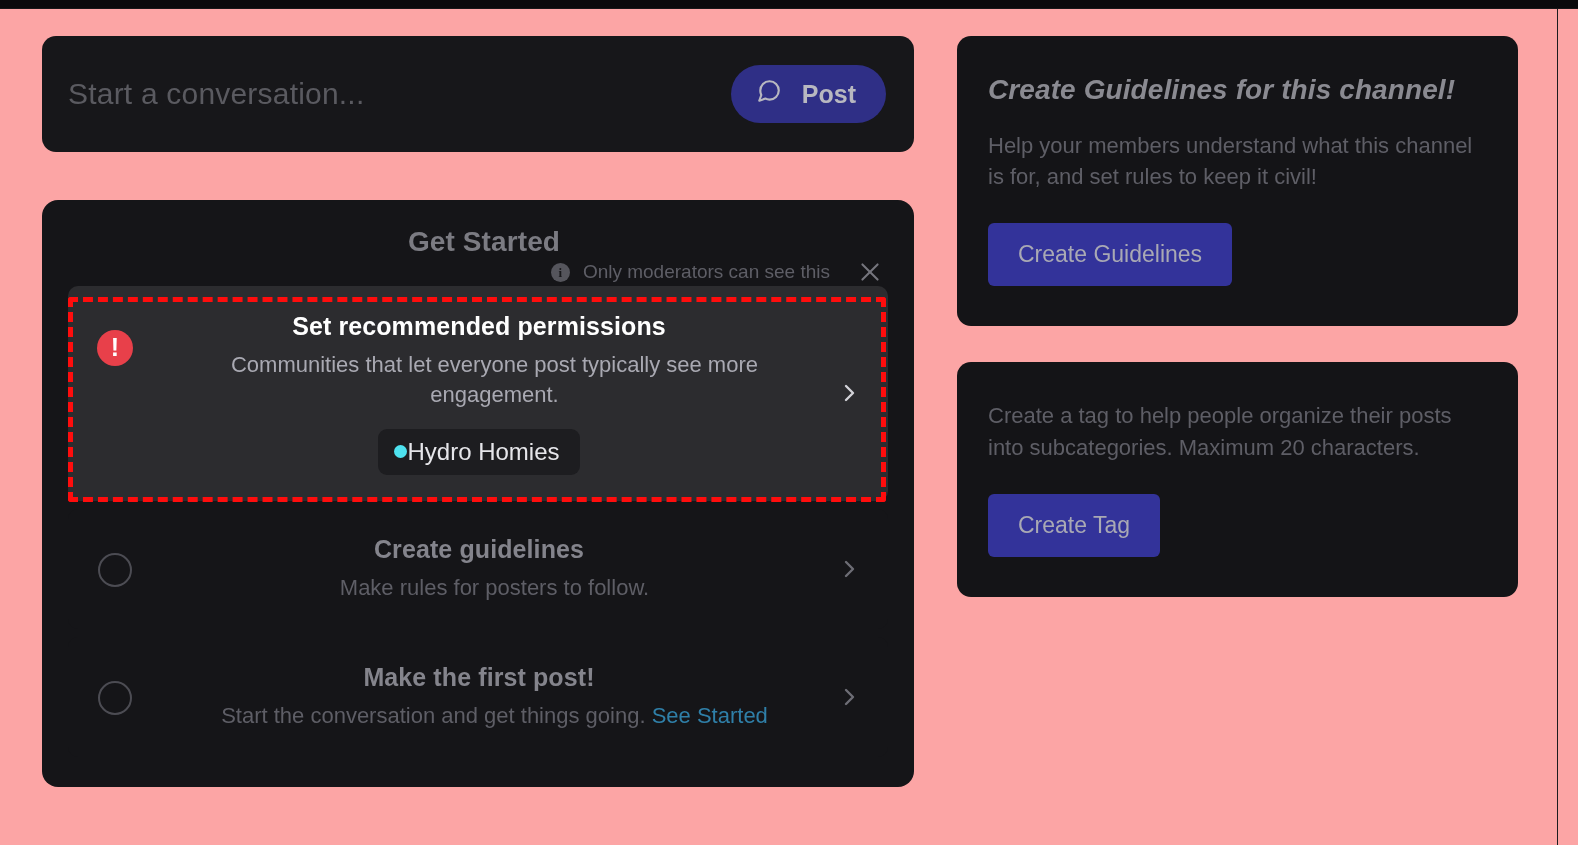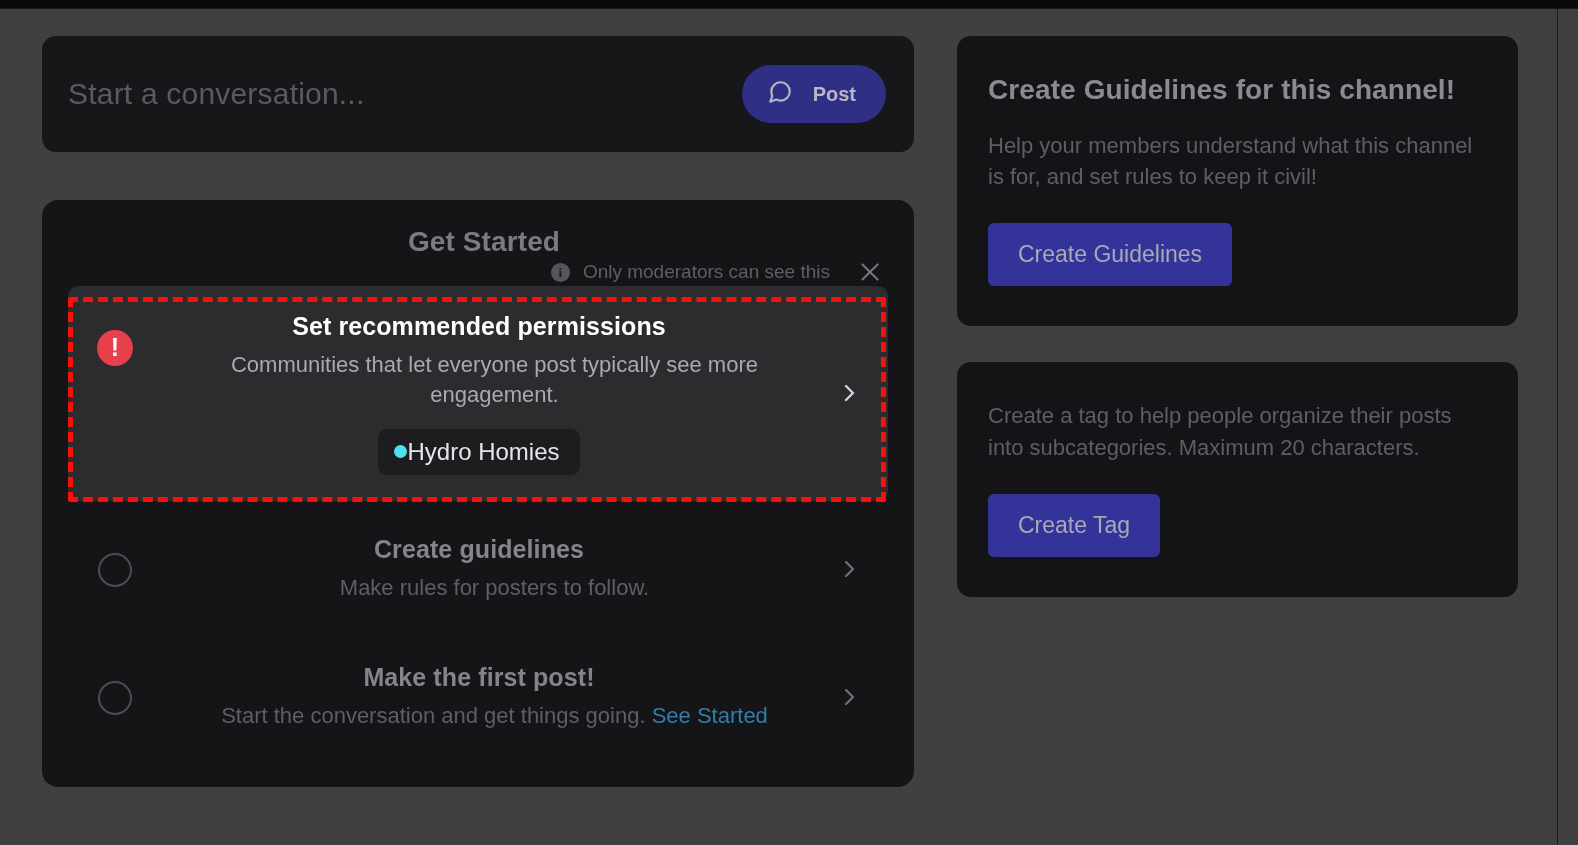--- a/index.html
+++ b/index.html
@@ -8,21 +8,21 @@
     height: 845px;
     background: #0e0e10;
     font-family: "Liberation Sans", sans-serif;
     overflow: hidden;
   }
 
   #app {
     position: relative;
     width: 1578px;
     height: 845px;
-    background: #404040;
+    background: #fca5a5;
   }
 
   
   .top-bar {
     position: absolute;
     top: 0; left: 0;
     width: 1578px;
     height: 9px;
     background: #09090b;
     border-bottom: 1px solid #161618;
@@ -65,21 +65,21 @@
   .post-btn {
     display: flex;
     align-items: center;
     gap: 20px;
     background: #2f2f86;
     color: #b8b8c0;
     border: none;
     border-radius: 999px;
     height: 58px;
     padding: 0 30px 0 25px;
-    font-size: 20px;
+    font-size: 25px;
     font-weight: 700;
     font-family: "Liberation Sans", sans-serif;
     cursor: pointer;
   }
   .post-btn .bubble-icon { display: block; }
 
   
   .get-started {
     margin-top: 48px;
     background: #151518;
@@ -245,20 +245,21 @@
     border-radius: 14px;
     padding: 38px 34px 40px 31px;
   }
   .side-panel + .side-panel { margin-top: 36px; }
   .sp-title {
     font-size: 28px;
     font-weight: 700;
     color: #8a8a91;
     margin-bottom: 24px;
     letter-spacing: 0.1px;
+    font-style: italic;
   }
   .sp-desc {
     font-size: 22px;
     line-height: 1.42;
     color: #5e5e66;
     margin-bottom: 31px;
   }
   .sp-btn {
     background: #33339a;
     color: #a9a9b4;

